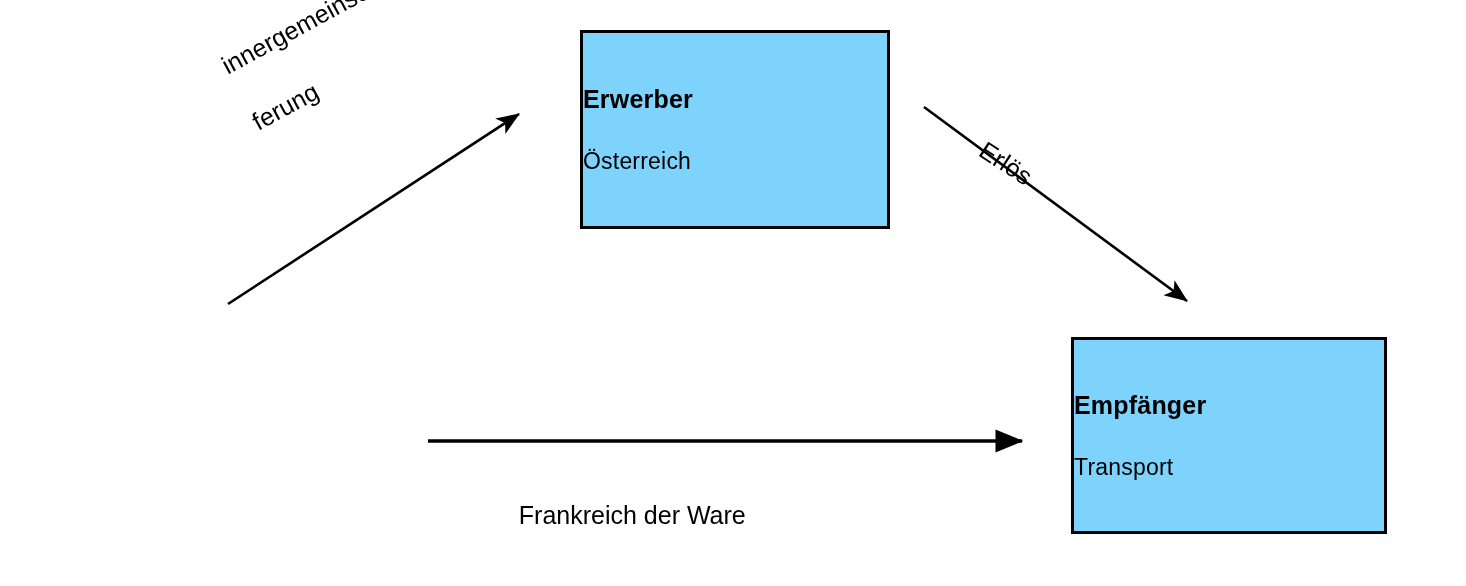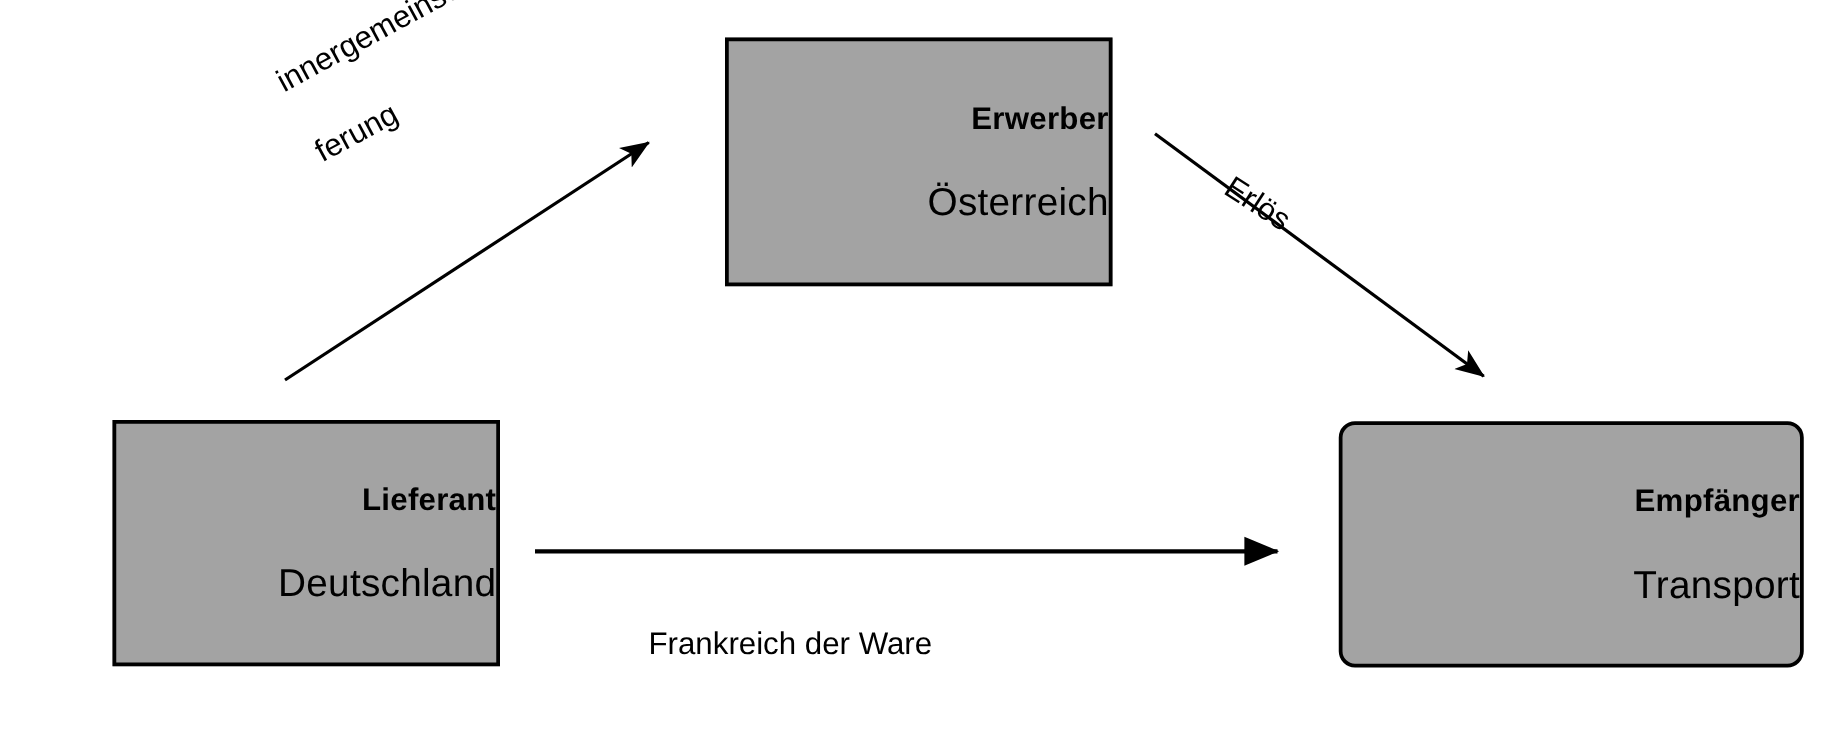--- a/index.html
+++ b/index.html
@@ -26,48 +26,48 @@
     top: 0;
     width: 1466px;
     height: 586px;
   }
 
   
   .node {
     position: absolute;
     box-sizing: border-box;
     border: 3px solid #000000;
-    background: #a3a3a3;
+    background: #7dd3fc;
     display: flex;
     flex-direction: column;
-    align-items: flex-end;
+    align-items: flex-start;
     justify-content: center;
   }
   .node .node-title {
     font-size: 25px;
     font-weight: bold;
     line-height: 1;
     letter-spacing: 0.2px;
   }
   .node .node-sub {
-    font-size: 31px;
+    font-size: 23px;
     font-weight: normal;
     line-height: 1;
     letter-spacing: 0.2px;
   }
   .node.two-line .node-title { margin-bottom: 38px; }
 
   #node-lieferant {
     left: 90px;  top: 336px;  width: 310px;  height: 197px;
   }
   #node-erwerber {
     left: 580px; top: 30px;   width: 310px;  height: 199px;
   }
   #node-empfaenger {
-    left: 1071px; top: 337px; width: 372px;  height: 197px; border-radius: 13px;
+    left: 1071px; top: 337px; width: 316px;  height: 197px;
   }
 
   
   .edge-label {
     position: absolute;
     font-size: 25px;
     line-height: 1.28;
     white-space: pre;
     color: #000000;
   }
@@ -107,24 +107,20 @@
       </marker>
     </defs>
 
     <line x1="228" y1="304" x2="519" y2="114" stroke="#000000" stroke-width="2.6" marker-end="url(#arrowhead-thin)"></line>
 
     <line x1="924" y1="107" x2="1187" y2="301" stroke="#000000" stroke-width="2.6" marker-end="url(#arrowhead-thin)"></line>
 
     <line x1="428" y1="441" x2="1022" y2="441" stroke="#000000" stroke-width="3.4" marker-end="url(#arrowhead-flat)"></line>
   </svg>
 
-  <div class="node two-line" id="node-lieferant">
-    <span class="node-title">Lieferant</span>
-    <span class="node-sub">Deutschland</span>
-  </div>
 
   <div class="node two-line" id="node-erwerber">
     <span class="node-title">Erwerber</span>
     <span class="node-sub">Österreich</span>
   </div>
 
   <div class="node two-line" id="node-empfaenger">
     <span class="node-title">Empfänger</span>
     <span class="node-sub">Transport</span>
   </div>

